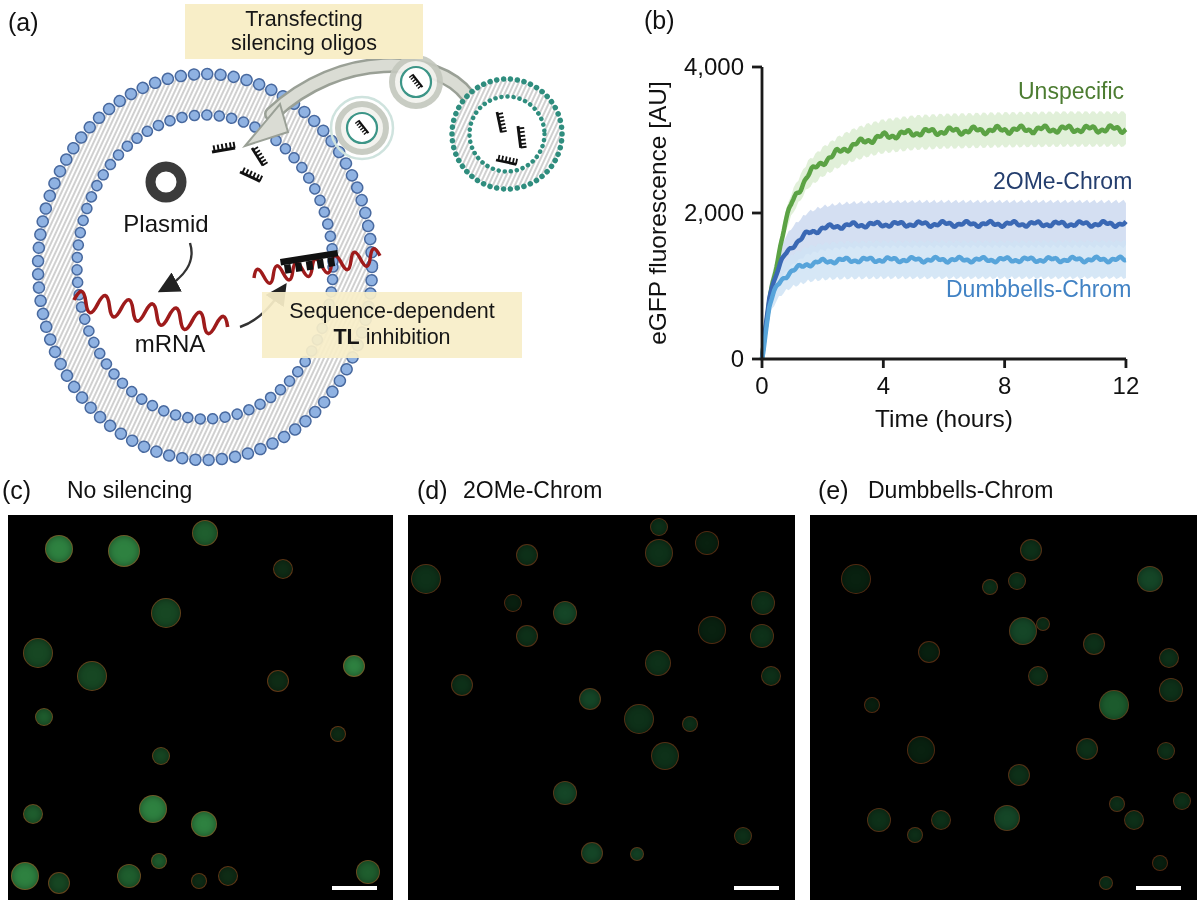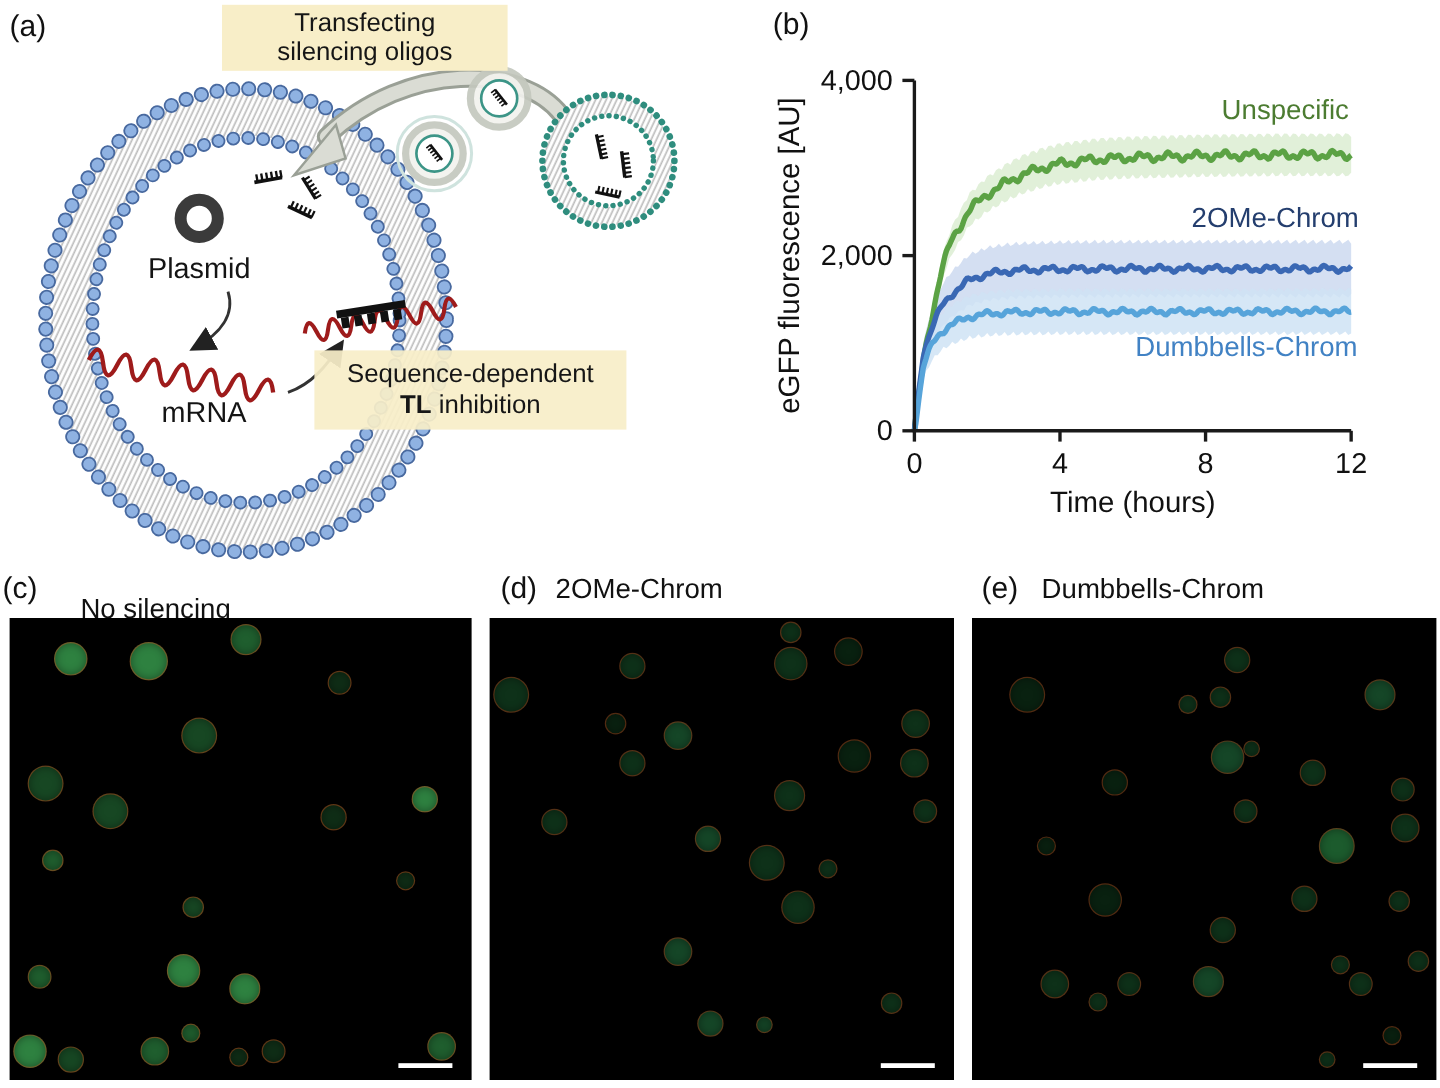--- a/index.html
+++ b/index.html
@@ -136,21 +136,21 @@
       <path d="M485.96 359 V368" stroke="#1a1a1a" stroke-width="2.8"></path>
       <text x="485.96" y="394" text-anchor="middle" font-size="24" fill="#111">12</text>
       <text transform="translate(26 213) rotate(-90)" text-anchor="middle" font-size="24.5" fill="#111">eGFP fluorescence [AU]</text>
       <text x="304" y="427" text-anchor="middle" font-size="24.5" fill="#111">Time (hours)</text>
       <text x="378" y="99" font-size="23" font-weight="500" fill="#4c7c31">Unspecific</text>
       <text x="353" y="189" font-size="23" font-weight="500" fill="#243e6e">2OMe-Chrom</text>
       <text x="306" y="297" font-size="23" font-weight="500" fill="#4182c4">Dumbbells-Chrom</text>
     </svg>
 
   <div class="abs plabel" style="left:2px;top:476px">(c)</div>
-  <div class="abs ptitle" style="left:67px;top:494px">No silencing</div>
+  <div class="abs ptitle" style="left:67px;top:477px">No silencing</div>
   <div class="micro" style="left:8px;top:515px;width:385px;height:385px">
     <div class="sbar"></div>
   <div class="ves" style="left: calc(13% - 13px); top: calc(8.6% - 13px); height: 26px; width: 26px; background: rgb(46, 129, 64); border: 1.5px solid rgba(160, 62, 22, 0.55);"></div>
       <div class="ves" style="left: calc(29.9% - 15px); top: calc(9.1% - 15px); height: 30px; width: 30px; background: rgb(46, 129, 64); border: 1.5px solid rgba(160, 62, 22, 0.55);"></div>
       <div class="ves" style="left: calc(50.9% - 12px); top: calc(4.4% - 12px); height: 24px; width: 24px; background: rgb(31, 94, 46); border: 1.5px solid rgba(160, 62, 22, 0.55);"></div>
       <div class="ves" style="left: calc(71.2% - 9px); top: calc(13.8% - 9px); height: 18px; width: 18px; background: rgb(15, 45, 22); border: 1.5px solid rgba(160, 62, 22, 0.55);"></div>
       <div class="ves" style="left: calc(40.8% - 14px); top: calc(25.2% - 14px); height: 28px; width: 28px; background: rgb(23, 71, 35); border: 1.5px solid rgba(160, 62, 22, 0.55);"></div>
       <div class="ves" style="left: calc(7.5% - 14px); top: calc(35.6% - 14px); height: 28px; width: 28px; background: rgb(23, 71, 35); border: 1.5px solid rgba(160, 62, 22, 0.55);"></div>
       <div class="ves" style="left: calc(21.6% - 14px); top: calc(41.6% - 14px); height: 28px; width: 28px; background: rgb(23, 71, 35); border: 1.5px solid rgba(160, 62, 22, 0.55);"></div>
       <div class="ves" style="left: calc(89.6% - 10px); top: calc(39% - 10px); height: 20px; width: 20px; background: rgb(46, 129, 64); border: 1.5px solid rgba(160, 62, 22, 0.55);"></div>

